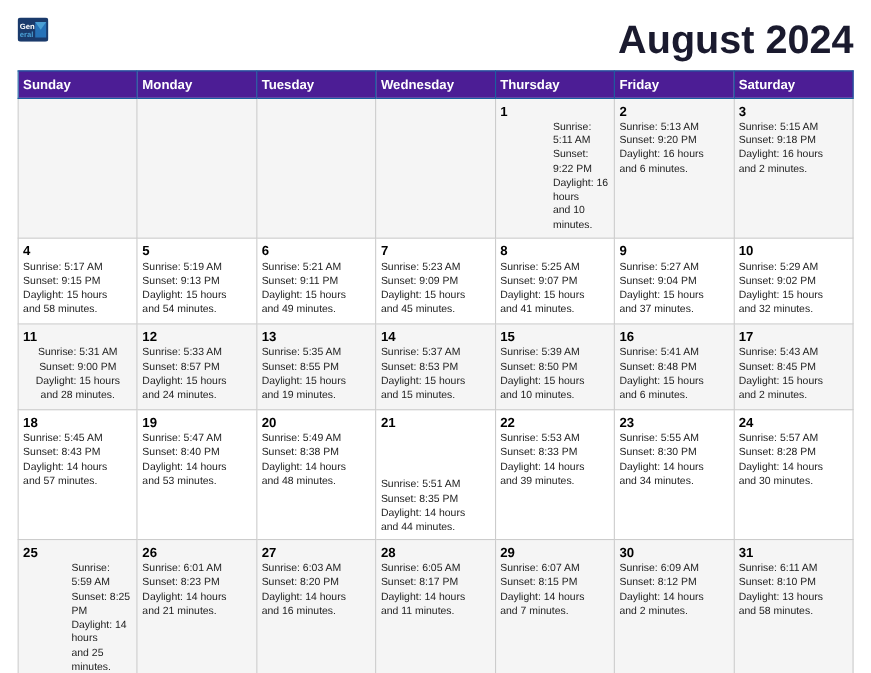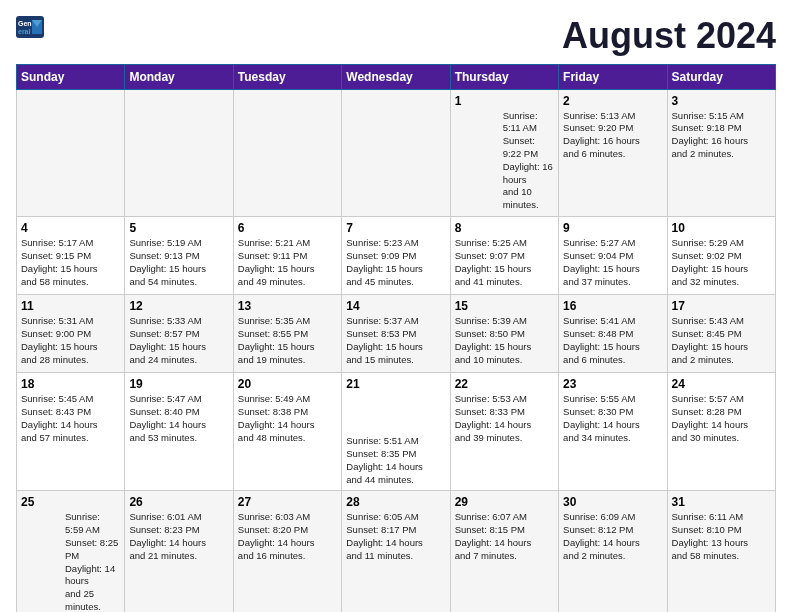--- a/index.html
+++ b/index.html
@@ -195,21 +195,21 @@
           <span class="day-num">10</span>
           <div class="cell-text" style="white-space: pre-line;">Sunrise: 5:29 AM
 Sunset: 9:02 PM
 Daylight: 15 hours
 and 32 minutes.</div>
         </td>
       </tr>
       <tr>
         <td>
           <span class="day-num">11</span>
-          <div class="cell-text" style="white-space: pre-line;">Sunrise: 5:31 AM
+          <div class="cell-text" style="white-space: pre-line; text-align: center;">Sunrise: 5:31 AM
 Sunset: 9:00 PM
 Daylight: 15 hours
 and 28 minutes.</div>
         </td>
         <td>
           <span class="day-num">12</span>
           <div class="cell-text" style="white-space: pre-line;">Sunrise: 5:33 AM
 Sunset: 8:57 PM
 Daylight: 15 hours
 and 24 minutes.</div>

